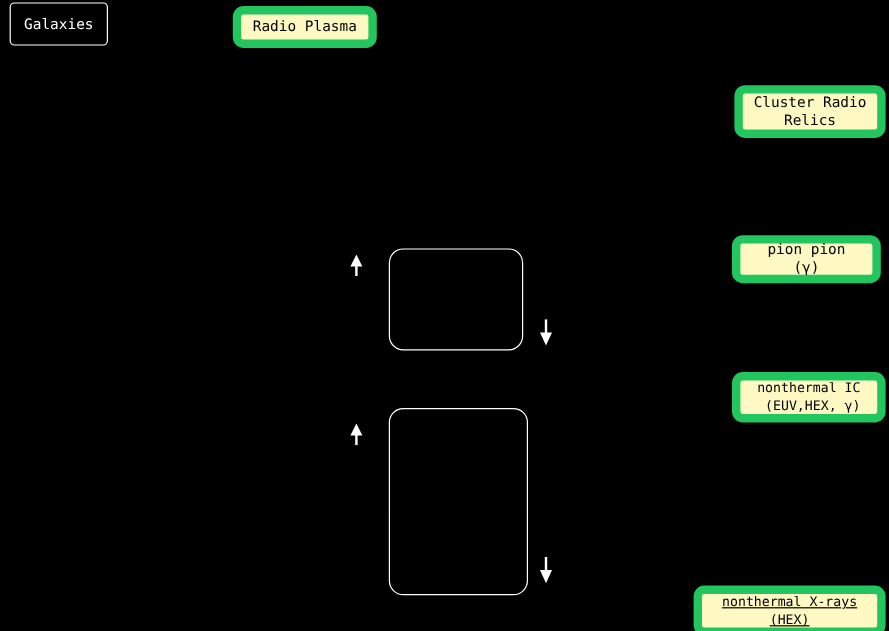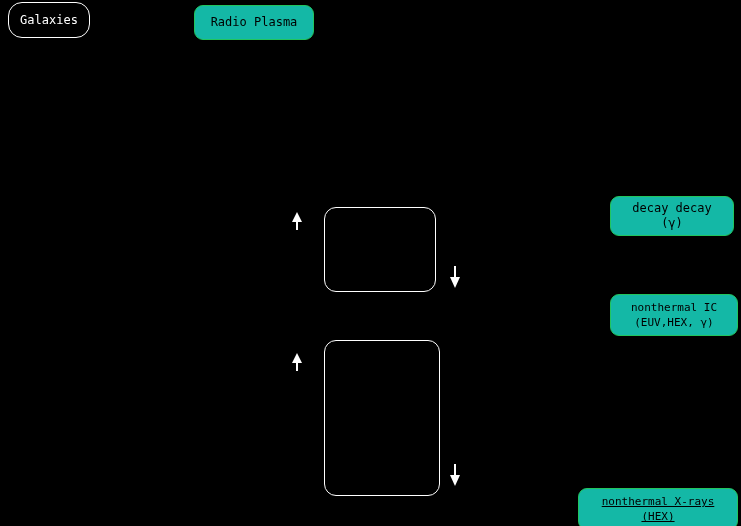--- a/index.html
+++ b/index.html
@@ -28,30 +28,30 @@
     line-height: 15px;
     letter-spacing: 0px;
     white-space: pre;
   }
   .node .lbl {
     display: block;
     white-space: pre-line;
   }
   
   .box-light {
-    background: #14b8a6;
-    border: 1px solid #22c55e;
+    background: #fef9c3;
+    border: 7px solid #22c55e;
     border-radius: 9px;
     box-shadow: 2px 2px 0 rgba(0,0,0,0.55);
   }
   
   .box-dark {
     background: #000000;
     border: 1px solid #ffffff;
-    border-radius: 14px;
+    border-radius: 4px;
   }
   
   .box-outline {
     background: #000000;
     border: 1px solid #ffffff;
     border-radius: 12px;
   }
   .box-dark .lbl { color: #ffffff; }
   .box-outline .lbl { color: #ffffff; }
 
@@ -67,27 +67,31 @@
 <div id="canvas">
 
   <div class="node box-dark" style="left:8px; top:2px; width:82px; height:36px;">
     <span class="lbl">Galaxies</span>
   </div>
 
   <div class="node box-light" style="left:194px; top:5px; width:120px; height:35px;">
     <span class="lbl">Radio Plasma</span>
   </div>
 
+  <div class="node box-light" style="left:612px; top:71px; width:126px; height:44px;">
+    <span class="lbl">Cluster Radio
+Relics</span>
+  </div>
 
   <div class="node box-light" style="left:610px; top:196px; width:124px; height:40px;">
-    <span class="lbl">decay decay
+    <span class="lbl">pion pion
 (γ)</span>
   </div>
 
-  <div class="node box-light sub" style="left:610px; top:294px; width:128px; height:42px;">
+  <div class="node box-light sub" style="left:610px; top:310px; width:128px; height:42px;text-align:right;">
     <span class="lbl">nonthermal IC
 (EUV,HEX, γ)</span>
   </div>
 
 
 
   <div class="node box-light sub" style="left:578px; top:488px; width:160px; height:42px;text-decoration:underline;">
     <span class="lbl">nonthermal X-rays
 (HEX)</span>
   </div>

